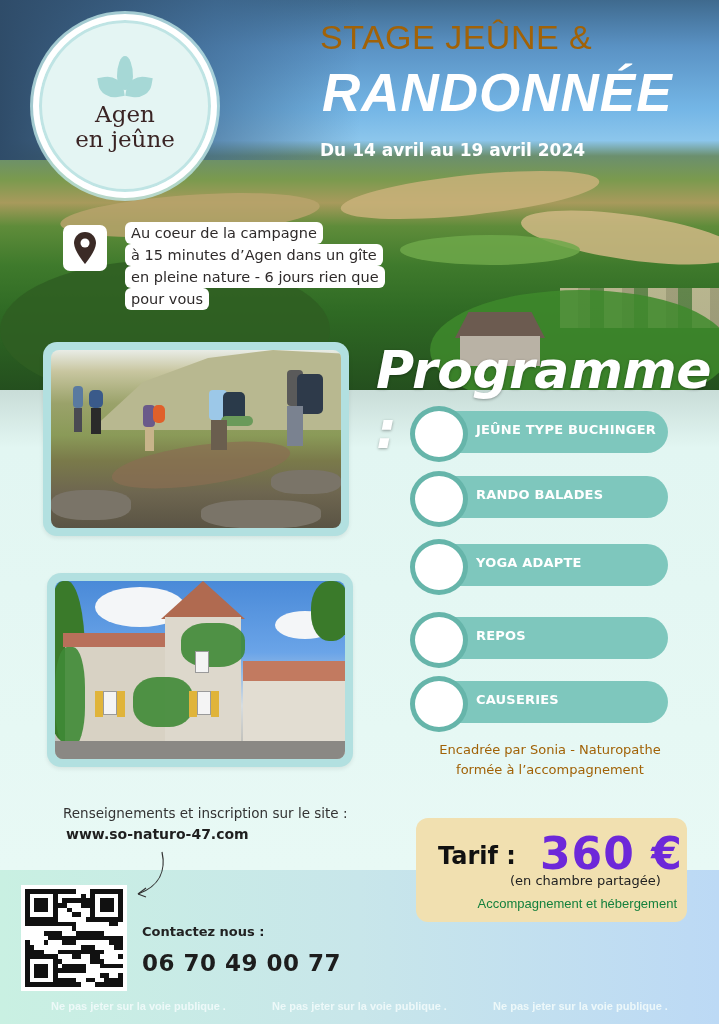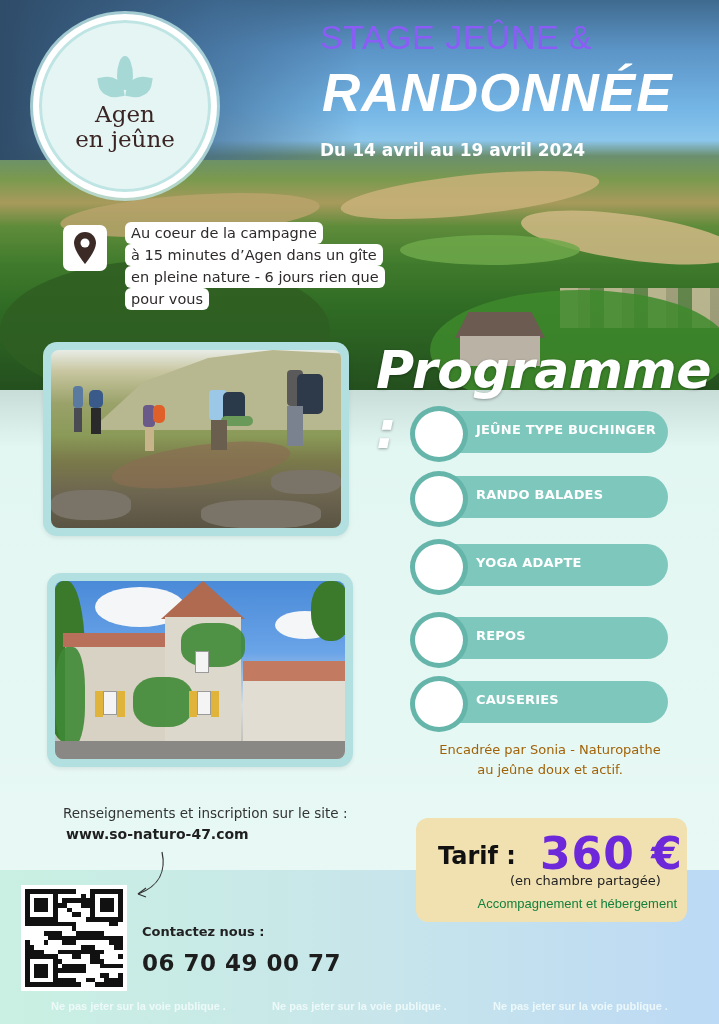--- a/index.html
+++ b/index.html
@@ -31,21 +31,21 @@
     background:#e4f5f3; border: 6px solid #ffffff;
     box-shadow: 0 0 0 3px rgba(190,230,230,0.8), inset 0 0 0 3px #bfe4e4; display:flex; flex-direction:column; align-items:center; justify-content:center; }
   .logo .leaves { position:relative; width:60px; height:46px; margin-top:-4px; }
   .logo .leaf { position:absolute; background:#a6d8d6; }
   .logo .leaf.c { left:22px; top:0; width:16px; height:34px; border-radius:50% 50% 50% 50% / 60% 60% 40% 40%; }
   .logo .leaf.l { left:4px; top:20px; width:24px; height:22px; border-radius: 0 70% 0 70%; transform: rotate(-10deg); }
   .logo .leaf.r { left:32px; top:20px; width:24px; height:22px; border-radius: 70% 0 70% 0; transform: rotate(10deg); }
   .logo .name { font-family: "DejaVu Serif", serif; color:#3a2424; font-size:23px; line-height:25px; text-align:right; }
 
   
-  .title1 { position:absolute; left:320px; top:18px; color:#8b5cf6; font-family:"Liberation Sans", sans-serif;
+  .title1 { position:absolute; left:320px; top:18px; color:#a16207; font-family:"Liberation Sans", sans-serif;
     font-size:34px; letter-spacing:0.5px; font-weight:400; }
   .title2 { position:absolute; left:322px; top:62px; color:#fff; font-family:"Liberation Sans", sans-serif;
     font-size:53px; font-weight:700; font-style:italic; letter-spacing:1px; }
   .dates { position:absolute; left:320px; top:140px; color:#fff; font-family:"DejaVu Sans", sans-serif; font-weight:700; font-size:17px; }
 
   
   .pin-box { position:absolute; left:63px; top:225px; width:44px; height:46px; background:#fff; border-radius:7px;
     display:flex; align-items:center; justify-content:center; }
   .loc-text { position:absolute; left:125px; top:222px; width:280px; }
   .loc-line { display:inline-block; background:#fff; color:#2e2a2a; font-size:14.5px; line-height:22px; padding:0 6px; border-radius:6px; white-space:nowrap; font-family:"DejaVu Sans", sans-serif; }
@@ -247,21 +247,21 @@
   <div class="prog-label">REPOS</div>
 </div>
 <div class="prog-item" style="top:678px;">
   <div class="prog-bar"></div>
   <div class="prog-circle"></div>
   <div class="prog-label">CAUSERIES</div>
 </div>
 
 <div class="coach">
   <div>Encadrée par Sonia -  Naturopathe</div>
-  <div>au jeûne doux et actif.</div>
+  <div>formée à l’accompagnement</div>
 </div>
 
 <div class="info-label">Renseignements et inscription sur le site :</div>
 <div class="info-url">www.so-naturo-47.com</div>
 <svg class="arrow" viewBox="0 0 40 50">
   <path d="M32 2 C36 20, 30 36, 8 44" stroke="#333" stroke-width="1.2" fill="none"></path>
   <path d="M8 44 L16 38 M8 44 L16 47" stroke="#333" stroke-width="1.2" fill="none"></path>
 </svg>
 
 <div class="tarif-box">

